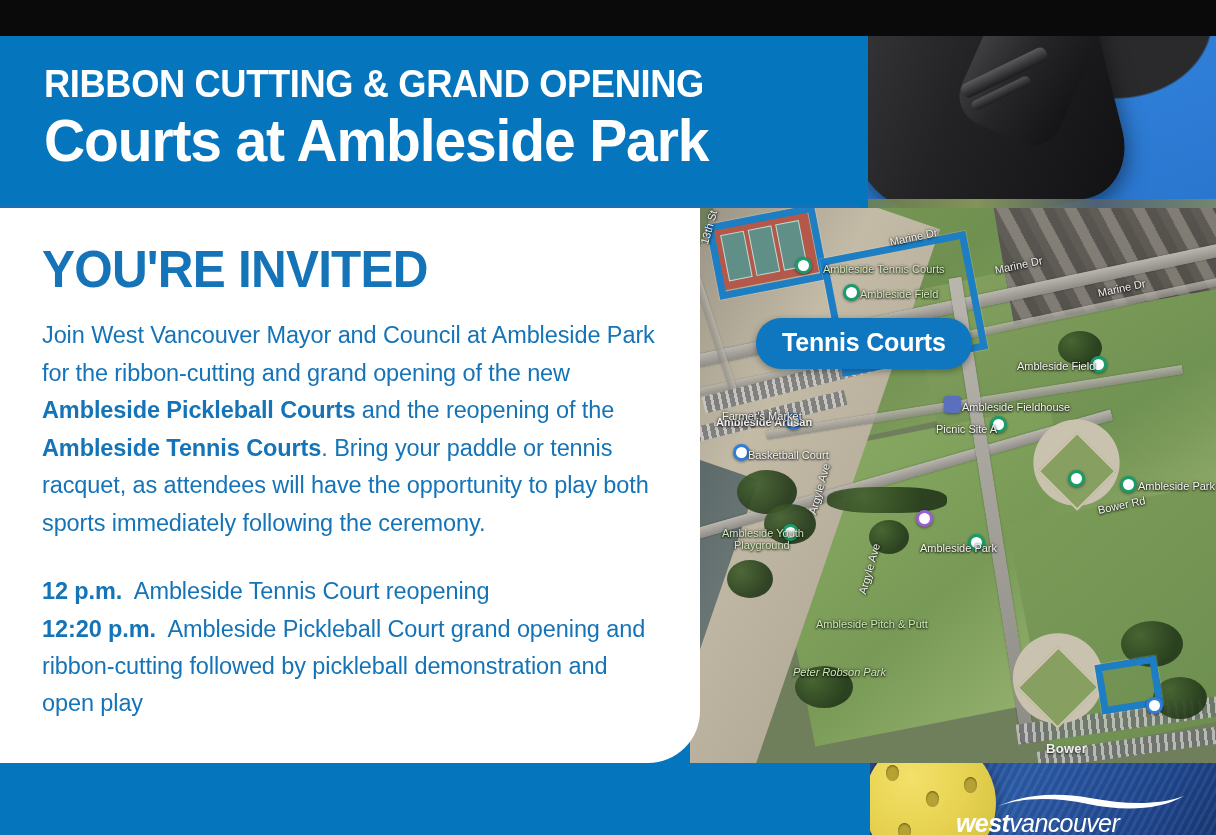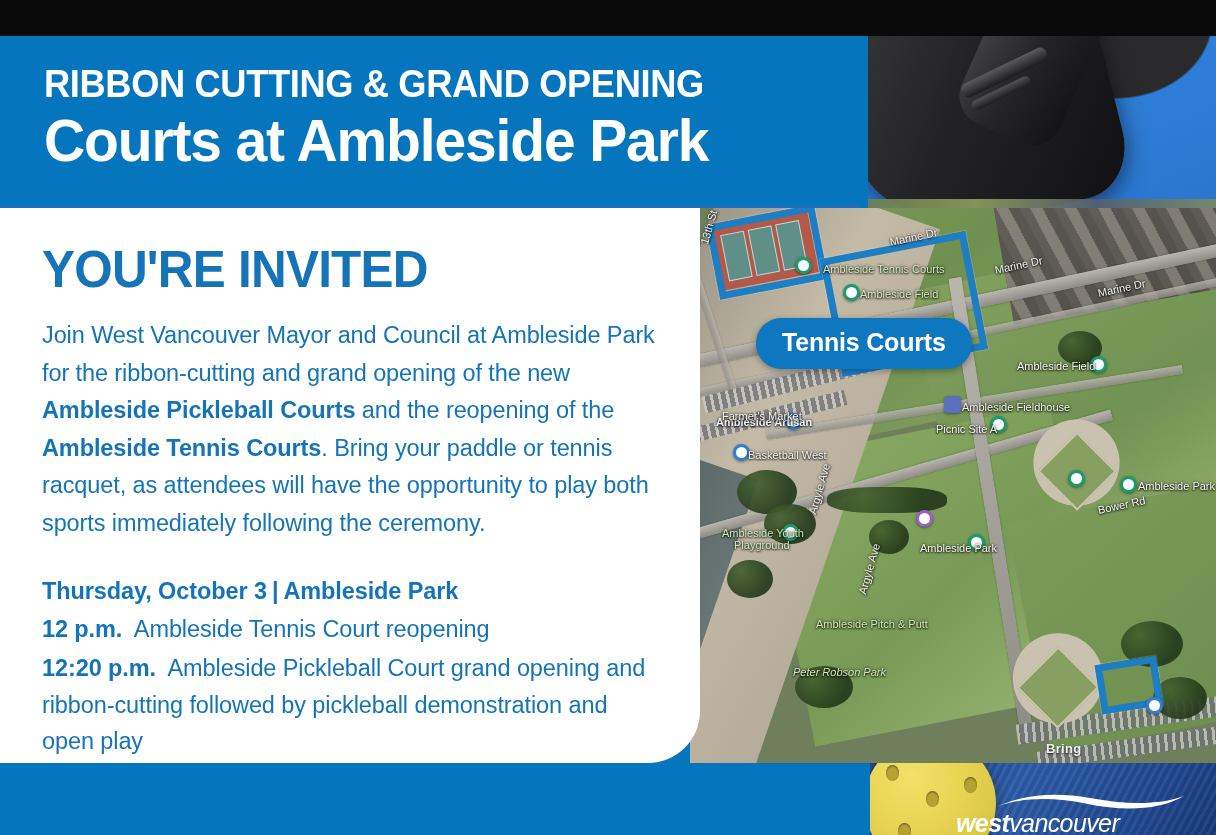--- a/index.html
+++ b/index.html
@@ -440,49 +440,46 @@
       <div class="map-label rot" style="left:14px; top:30px;">13th St</div>
       <div class="map-label rot-road" style="left:200px; top:28px;">Marine Dr</div>
       <div class="map-label rot-road" style="left:305px; top:56px;">Marine Dr</div>
       <div class="map-label rot-road" style="left:408px; top:79px;">Marine Dr</div>
       <div class="map-label green" style="left:133px; top:55px;">Ambleside Tennis Courts</div>
       <div class="map-label green" style="left:170px; top:80px;">Ambleside Field</div>
       <div class="map-label" style="left:327px; top:152px;">Ambleside Field</div>
       <div class="map-label" style="left:272px; top:193px;">Ambleside Fieldhouse</div>
       <div class="map-label" style="left:26px; top:208px;font-weight:bold;">Ambleside Artisan</div>
       <div class="map-label" style="left:32px; top:202px;">Farmer's Market</div>
-      <div class="map-label" style="left:58px; top:241px;">Basketball West</div>
+      <div class="map-label" style="left:58px; top:241px;">Basketball Court</div>
       <div class="map-label green" style="left:32px; top:319px;">Ambleside Youth</div>
       <div class="map-label green" style="left:44px; top:331px;">Playground</div>
       <div class="map-label" style="left:448px; top:272px;">Ambleside Park Sport Minifields</div>
       <div class="map-label green" style="left:126px; top:410px;">Ambleside Pitch &amp; Putt</div>
       <div class="map-label green" style="left:103px; top:458px;font-style:italic;">Peter Robson Park</div>
       <div class="map-label" style="left:230px; top:334px;">Ambleside Park</div>
       <div class="map-label" style="left:246px; top:215px;">Picnic Site A</div>
       <div class="map-label rot-ave" style="left:122px; top:300px;">Argyle Ave</div>
       <div class="map-label rot-ave" style="left:172px; top:380px;">Argyle Ave</div>
       <div class="map-label rot-road" style="left:408px; top:296px;">Bower Rd</div>
 
       <div class="callout" id="callout-tennis">Tennis Courts</div>
 
-      <div class="google-wm">Bring</div>
+      <div class="google-wm">Bower</div>
     </div>
   </div>
 
   <div class="card">
     <div class="invited">YOU'RE INVITED</div>
 
     <p class="body-copy">
       <span>Join West Vancouver Mayor and Council at Ambleside Park for the ribbon-cutting and grand opening of the new </span><b>Ambleside Pickleball Courts</b><span> and the reopening of the </span><b>Ambleside Tennis Courts</b><span>. Bring your paddle or tennis racquet, as attendees will have the opportunity to play both sports immediately following the ceremony.</span>
     </p>
 
     <div class="details">
-      <div class="line">
-        <b>Thursday, October 3</b><b class="sep">|</b><b>Ambleside Park</b>
-      </div>
       <div class="line">
         <b>12 p.m.</b>&nbsp;
         <span>Ambleside Tennis Court reopening</span>
       </div>
       <div class="line">
         <b>12:20 p.m.</b>&nbsp;
         <span>Ambleside Pickleball Court grand opening and ribbon-cutting followed by pickleball demonstration and open play</span>
       </div>
     </div>
   </div>

